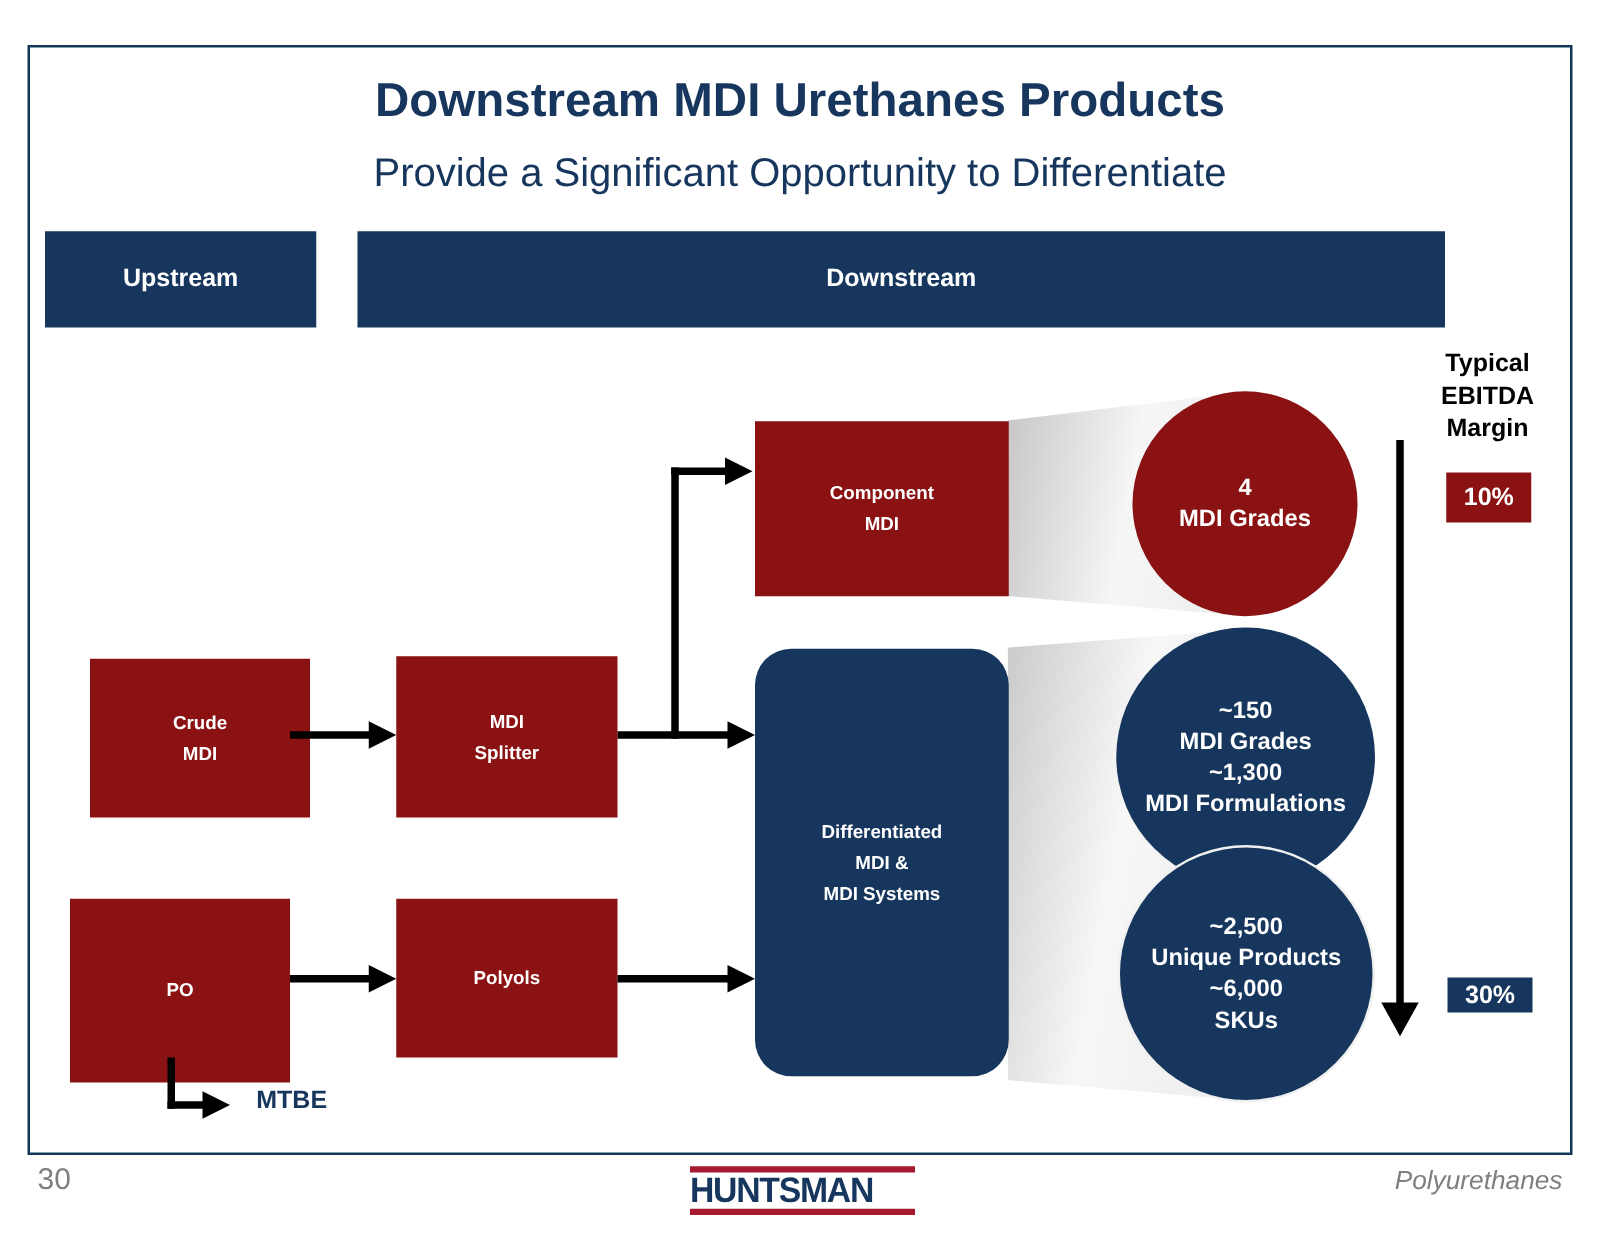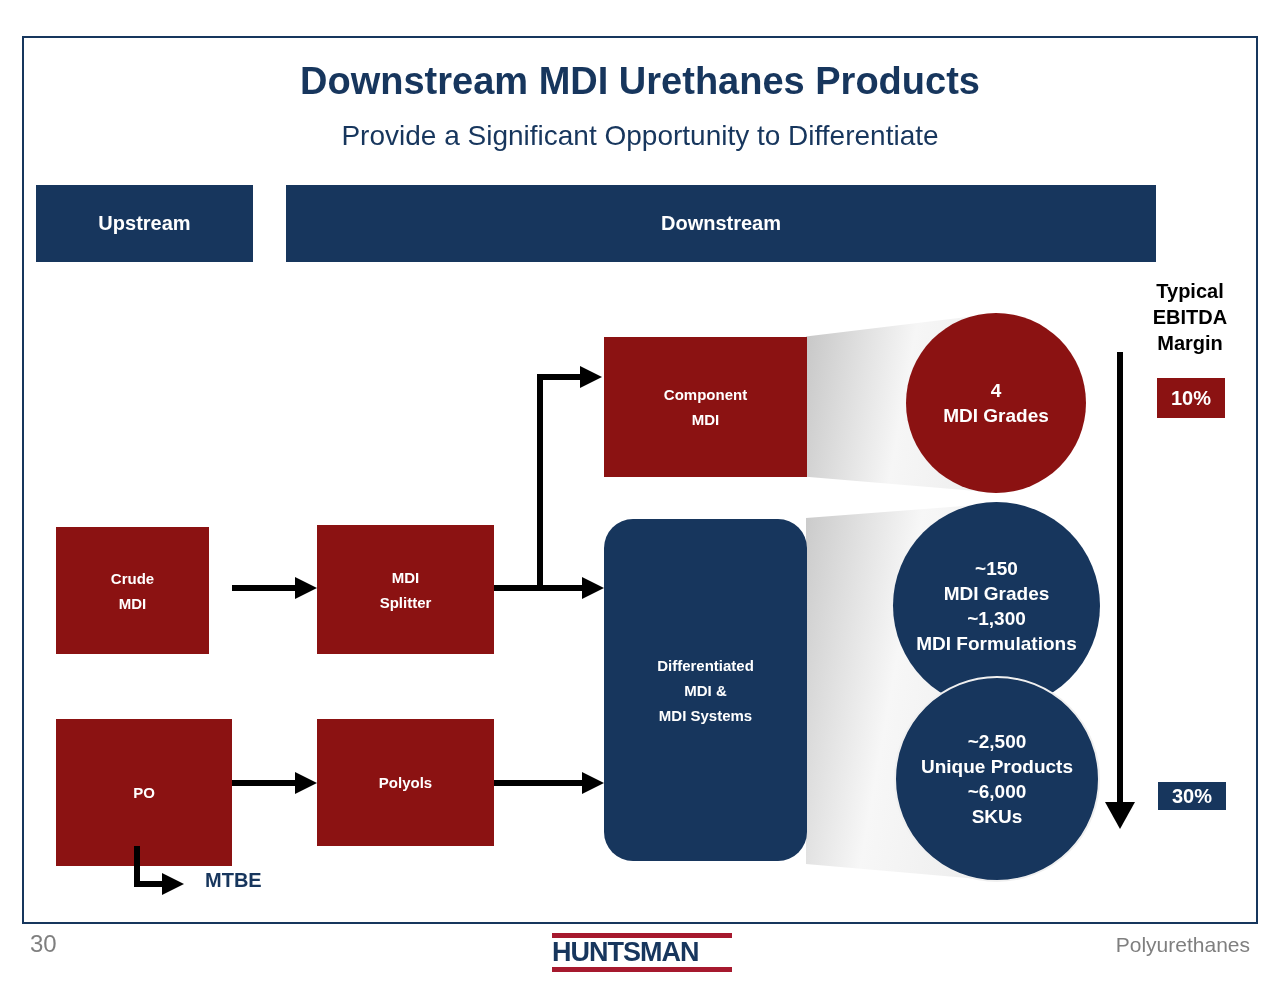--- a/index.html
+++ b/index.html
@@ -4,55 +4,55 @@
 <style>
   html,body{margin:0;padding:0;}
   body{
     width:1280px;height:989px;position:relative;background:#ffffff;
     font-family:"Liberation Sans", sans-serif;overflow:hidden;
     --navy:#17365D; --dark-red:#8B1212; --logo-red:#A6192E; --arrow-black:#000000; --text-gray:#7F7F7F;
   }
   .abs{position:absolute;}
   .slide-frame{left:22px;top:36px;width:1236px;height:888px;border:2px solid var(--navy);box-sizing:border-box;background:#ffffff;}
   .title{left:0;top:60px;width:1280px;text-align:center;font-size:38px;font-weight:bold;color:var(--navy);letter-spacing:0px;}
-  .subtitle{left:0;top:120px;width:1280px;text-align:center;font-size:28px;color:var(--navy);}
+  .subtitle{left:0;top:120px;width:1280px;text-align:center;font-size:32px;color:var(--navy);}
   .hdr-bar{background:var(--navy);color:#fff;font-weight:bold;font-size:20px;display:flex;align-items:center;justify-content:center;}
   .bar-up{left:36px;top:185px;width:217px;height:77px;}
   .bar-down{left:286px;top:185px;width:870px;height:77px;}
   .ebitda{left:1124px;top:278px;width:132px;text-align:center;font-size:20px;font-weight:bold;color:#000;line-height:26px;white-space:pre-line;}
   .funnel{z-index:1;}
   .funnel-top{left:806px;top:313px;width:194px;height:180px;
     clip-path:polygon(0 13%,100% 0,100% 100%,0 91%);
     background:linear-gradient(100deg,#c6c6c6 0%,#f6f6f6 50%,#ececec 100%);}
   .funnel-bottom{left:806px;top:503px;width:196px;height:378px;
     clip-path:polygon(0 4%,100% 0,100% 100%,0 95.5%);
     background:linear-gradient(100deg,#cacaca 0%,#f7f7f7 45%,#ebebeb 100%);}
   .box{background:var(--dark-red);color:#fff;font-weight:bold;font-size:15px;line-height:25px;
     display:flex;align-items:center;justify-content:center;text-align:center;white-space:pre-line;z-index:3;}
   .box-navy{background:var(--navy);}
   .b-component{left:604px;top:337px;width:203px;height:140px;}
   .b-diff{left:604px;top:519px;width:203px;height:342px;border-radius:29px;}
-  .b-crude{left:56px;top:527px;width:153px;height:127px;}
+  .b-crude{left:72px;top:527px;width:176px;height:127px;}
   .b-splitter{left:317px;top:525px;width:177px;height:129px;}
   .b-po{left:56px;top:719px;width:176px;height:147px;}
   .b-polyols{left:317px;top:719px;width:177px;height:127px;}
   .circle{border-radius:50%;color:#fff;font-weight:bold;font-size:19px;line-height:25px;
     display:flex;align-items:center;justify-content:center;text-align:center;white-space:pre-line;z-index:2;}
   .c-red{left:906px;top:313px;width:180px;height:180px;background:var(--dark-red);}
   .c-mid{left:893px;top:502px;width:207px;height:207px;background:var(--navy);}
   .c-bot{left:894px;top:676px;width:206px;height:206px;background:var(--navy);border:2px solid #f0f0f0;box-sizing:border-box;}
   .shaft{background:var(--arrow-black);z-index:4;}
   .head-r{width:0;height:0;border-top:11px solid transparent;border-bottom:11px solid transparent;border-left:22px solid var(--arrow-black);z-index:4;}
   .head-d{width:0;height:0;border-left:15px solid transparent;border-right:15px solid transparent;border-top:27px solid var(--arrow-black);z-index:4;}
   .badge{color:#fff;font-weight:bold;font-size:20px;display:flex;align-items:center;justify-content:center;z-index:3;}
   .badge-10{left:1157px;top:378px;width:68px;height:40px;background:var(--dark-red);}
   .badge-30{left:1158px;top:782px;width:68px;height:28px;background:var(--navy);}
   .mtbe{left:205px;top:869px;font-size:20px;font-weight:bold;color:var(--navy);}
   .page-num{left:30px;top:930px;font-size:24px;color:var(--text-gray);}
-  .division{right:30px;top:933px;font-size:21px;color:var(--text-gray);}
+  .division{right:30px;top:933px;font-size:21px;font-style:italic;color:var(--text-gray);}
   .logo{left:552px;top:933px;width:180px;}
   .logo .bar{height:5px;background:var(--logo-red);}
   .logo .word{color:var(--navy);font-weight:bold;font-size:27px;line-height:29px;letter-spacing:-1px;transform:scaleY(1.05);}
 </style>
 </head>
 <body style="--navy: #17365D; --dark-red: #8B1212; --logo-red: #A6192E; --arrow-black: #000000; --text-gray: #7F7F7F;">
 
 <div class="abs slide-frame"></div>
 
 <div class="abs title">Downstream MDI Urethanes Products</div>

